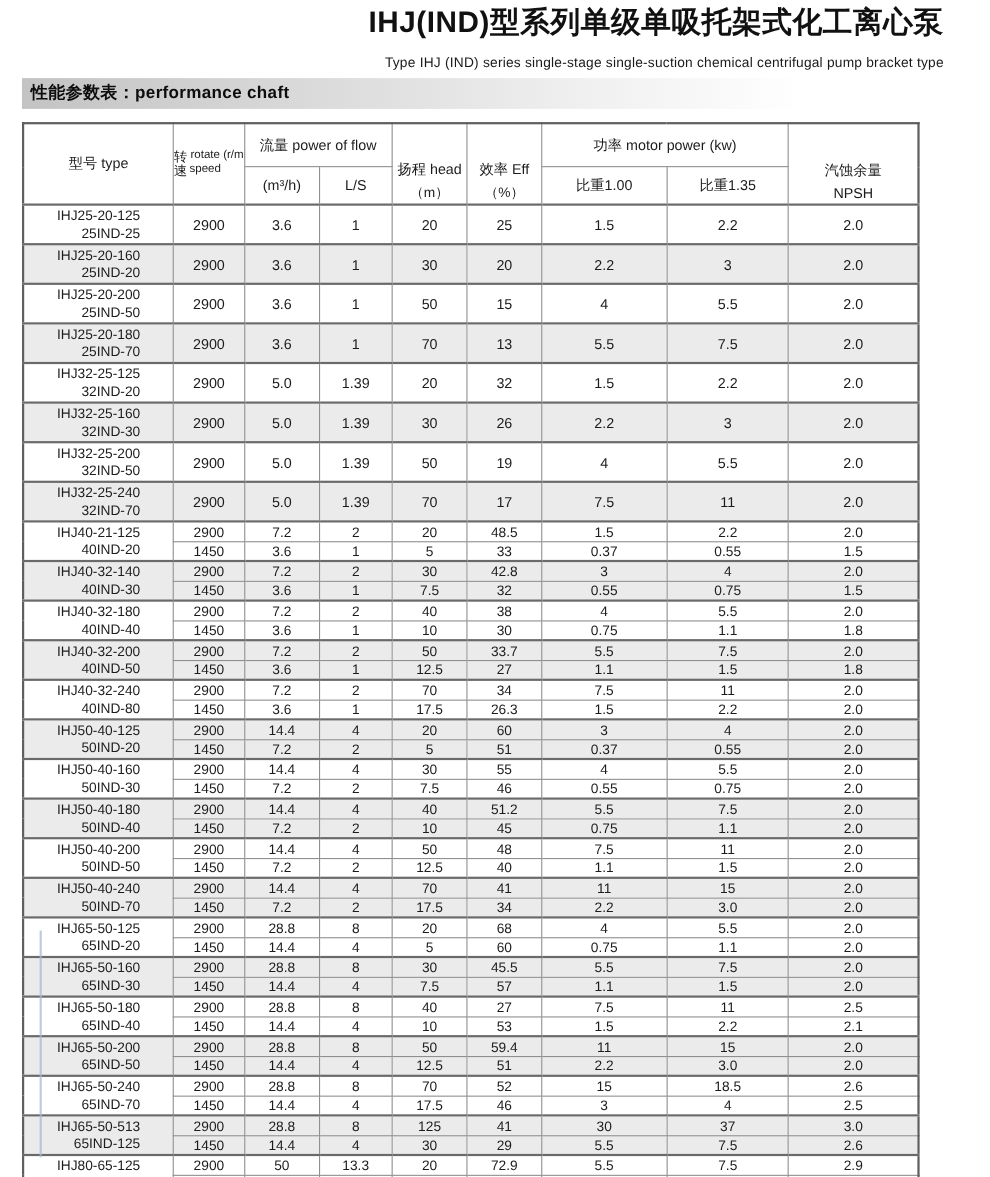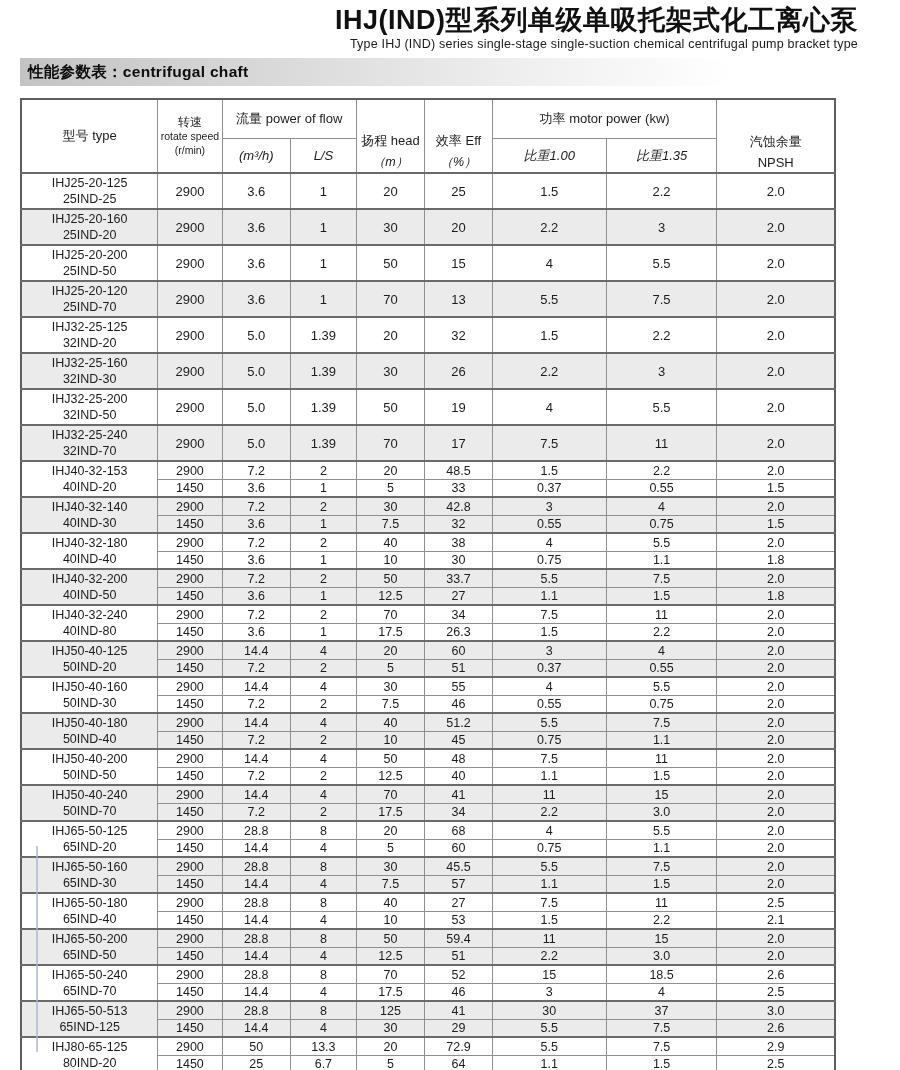--- a/index.html
+++ b/index.html
@@ -12,21 +12,21 @@
     font-size: 27px;
     font-weight: bold;
     letter-spacing: 0.5px;
     color: #111;
     line-height: 1.2;
   }
   .subtitle-en {
     text-align: right;
     font-size: 12.5px;
     color: #1a1a1a;
-    margin-top: 1px;
+    margin-top: 14px;
     letter-spacing: 0.2px;
   }
   .section-bar {
     margin-top: 7px;
     height: 28px;
     line-height: 28px;
     background: linear-gradient(to right, #c3c3c3 0%, #d9d9d9 30%, #efefef 60%, #ffffff 85%);
     font-size: 15.5px;
     font-weight: bold;
     color: #0d0d0d;
@@ -45,54 +45,54 @@
     border: 1px solid #8f8f8f;
     text-align: center;
     vertical-align: middle;
     padding: 0;
     color: #1c1c1c;
     overflow: hidden;
   }
   .perf thead tr.h1 { height: 24px; }
   .perf thead tr.h2 { height: 21px; }
   .perf thead th { font-weight: normal; font-size: 13px; background: #fff; }
-  .hdr-stack { display: flex; flex-direction: column; justify-content: space-between; gap: 2px; }
+  .hdr-stack { display: flex; flex-direction: row; justify-content: space-between; gap: 2px; }
   .hdr-small { font-size: 10.5px; line-height: 1.12; }
   .hdr-twoline { display: flex; flex-direction: column; justify-content: space-around; height: 42px; margin-top: 30px; }
-  .hdr-unit { font-size: 12.5px; font-style: italic; }
+  .hdr-unit { font-size: 12.5px; }
 
   .perf tbody tr.single td { height: 36px; font-size: 13px; }
   .perf tbody tr.sub td { height: 18px; font-size: 12.5px; }
   .perf tbody tr.group-start > td { border-top: 2px solid #6a6a6a; }
   .perf tbody tr.shaded > td { background: #ebebeb; }
   .perf tbody tr:not(.shaded) > td { background: #ffffff; }
 
   .model-cell { text-align: center; }
-  .model { display: inline-block; text-align: center; font-size: 12.5px; line-height: 1.35; }
+  .model { display: inline-block; text-align: right; font-size: 12.5px; line-height: 1.35; }
 
   .scan-line {
     position: absolute;
     left: 36px;
     top: 846px;
     width: 2px;
     height: 206px;
     background: #a9b7d4;
     opacity: 0.75;
   }
 </style>
 </head>
 <body>
 
 <div class="page">
 
   <h1 class="title-cn">IHJ(IND)型系列单级单吸托架式化工离心泵</h1>
   <div class="subtitle-en">Type IHJ (IND) series single-stage single-suction chemical centrifugal pump bracket type</div>
 
   <div class="section-bar">
-    <span>性能参数表：centrifugal chaft</span>
+    <span>性能参数表：performance chaft</span>
   </div>
 
   <table class="perf">
     <colgroup>
       <col style="width:16.8%">
       <col style="width:7.9%">
       <col style="width:8.4%">
       <col style="width:8.1%">
       <col style="width:8.4%">
       <col style="width:8.3%">
@@ -172,21 +172,21 @@
           <td>2900</td>
           <td>3.6</td>
           <td>1</td>
           <td>50</td>
           <td>15</td>
           <td>4</td>
           <td>5.5</td>
           <td>2.0</td>
         </tr>
         <tr class="single group-start shaded">
-          <td rowspan="1" class="model-cell"><div class="model"><div>IHJ25-20-120</div><div>25IND-70</div></div></td>
+          <td rowspan="1" class="model-cell"><div class="model"><div>IHJ25-20-180</div><div>25IND-70</div></div></td>
           <td>2900</td>
           <td>3.6</td>
           <td>1</td>
           <td>70</td>
           <td>13</td>
           <td>5.5</td>
           <td>7.5</td>
           <td>2.0</td>
         </tr>
         <tr class="single group-start">
@@ -227,21 +227,21 @@
           <td>2900</td>
           <td>5.0</td>
           <td>1.39</td>
           <td>70</td>
           <td>17</td>
           <td>7.5</td>
           <td>11</td>
           <td>2.0</td>
         </tr>
         <tr class="sub group-start">
-          <td rowspan="2" class="model-cell"><div class="model"><div>IHJ40-32-153</div><div>40IND-20</div></div></td>
+          <td rowspan="2" class="model-cell"><div class="model"><div>IHJ40-21-125</div><div>40IND-20</div></div></td>
           <td>2900</td>
           <td>7.2</td>
           <td>2</td>
           <td>20</td>
           <td>48.5</td>
           <td>1.5</td>
           <td>2.2</td>
           <td>2.0</td>
         </tr>
         <tr class="sub">

